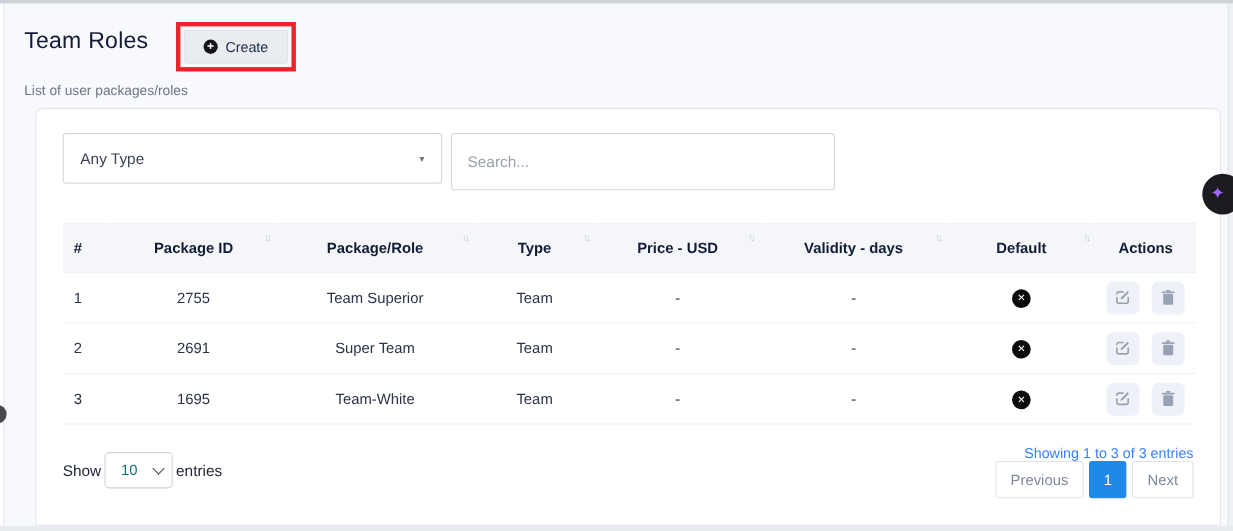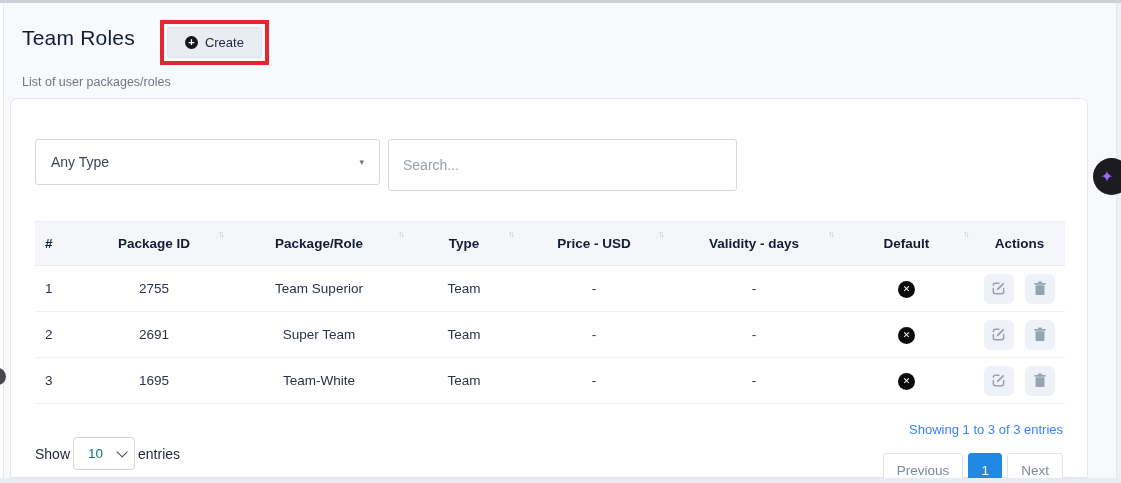--- a/index.html
+++ b/index.html
@@ -25,22 +25,22 @@
   .page-header { padding:20px 22px 0 22px; display:flex; align-items:flex-start; }
   .page-title { font-size:21px; font-weight:400; color:#131c36; letter-spacing:.2px; padding-top:6px; }
   .annotation-box { margin-left:25px; border:4px solid #e8252c; padding:3px; }
   .create-btn { display:flex; align-items:center; gap:7px; background:#e9ecf1; border:1px solid #e0e3e9;
     border-radius:3px; padding:7px 17px; font-size:13px; color:#1c2947; cursor:pointer; }
   .plus-circle { width:13px; height:13px; border-radius:50%; background:#15151a; color:#ffffff;
     display:flex; align-items:center; justify-content:center; font-size:11px; font-weight:700; line-height:1; }
   .page-subtitle { padding:10px 22px 0 22px; font-size:12.5px; color:#6f7787; }
 
   
-  .card { position:absolute; left:10px; top:98px; width:1078px; height:380px; background:#ffffff;
-    border:1px solid #e3e7ed; border-radius:7px 7px 0 0; padding:40px 24px 0 24px; z-index:10; }
+  .card { position:absolute; left:32px; top:98px; width:1078px; height:380px; background:#ffffff;
+    border:1px solid #e3e7ed; border-radius:7px 7px 0 0; padding:22px 24px 0 24px; z-index:10; }
 
   
   .filters { display:flex; gap:8px; }
   .type-select { width:345px; height:46px; border:1px solid #d4d9df; border-radius:3px; background:#fff;
     display:flex; align-items:center; justify-content:space-between; padding:0 15px; font-size:14px;
     color:#3c4453; cursor:pointer; }
   .type-select .caret { color:#6b7280; font-size:9px; }
   .search-input { width:349px; height:52px; border:1px solid #d4d9df; border-radius:3px; padding:0 14px;
     font-size:14px; color:#3c4453; font-family:inherit; outline:none; }
   .search-input::placeholder { color:#9ba1ad; }
@@ -65,21 +65,21 @@
   
   .table-footer { display:flex; justify-content:space-between; margin-top:14px; }
   .show-group { display:flex; align-items:center; gap:3px; font-size:14px; color:#1d2433; padding-top:2px; }
   .page-size { width:62px; height:33px; border:1px solid #cfd4da; border-radius:4px; background:#fff;
     display:flex; align-items:center; justify-content:space-between; padding:0 10px 0 14px; font-size:13.5px;
     color:#0f766e; cursor:pointer; }
   .chev { width:8px; height:8px; border-right:1.5px solid #454c5b; border-bottom:1.5px solid #454c5b;
     transform:rotate(45deg) translateY(-3px); }
   .right-group { text-align:right; }
   .summary { font-size:13px; color:#3b82f6; padding-top:4px; }
-  .pagination { margin-top:16px; display:flex; gap:5px; justify-content:space-between; }
+  .pagination { display:flex; gap:5px; justify-content:space-between; }
   .page-btn { height:34px; background:#ffffff; border:1px solid #dfe3e9; border-radius:3px;
     font-size:13.5px; color:#7f899c; padding:0 13px; cursor:pointer; font-family:inherit; }
   .page-btn.active { background:#2089e5; border-color:#2089e5; color:#ffffff; width:34px; padding:0; }
 </style>
 </head>
 <body>
 
 <div class="top-strip"></div>
 <div class="left-strip"></div>
 <div class="right-strip"></div>

